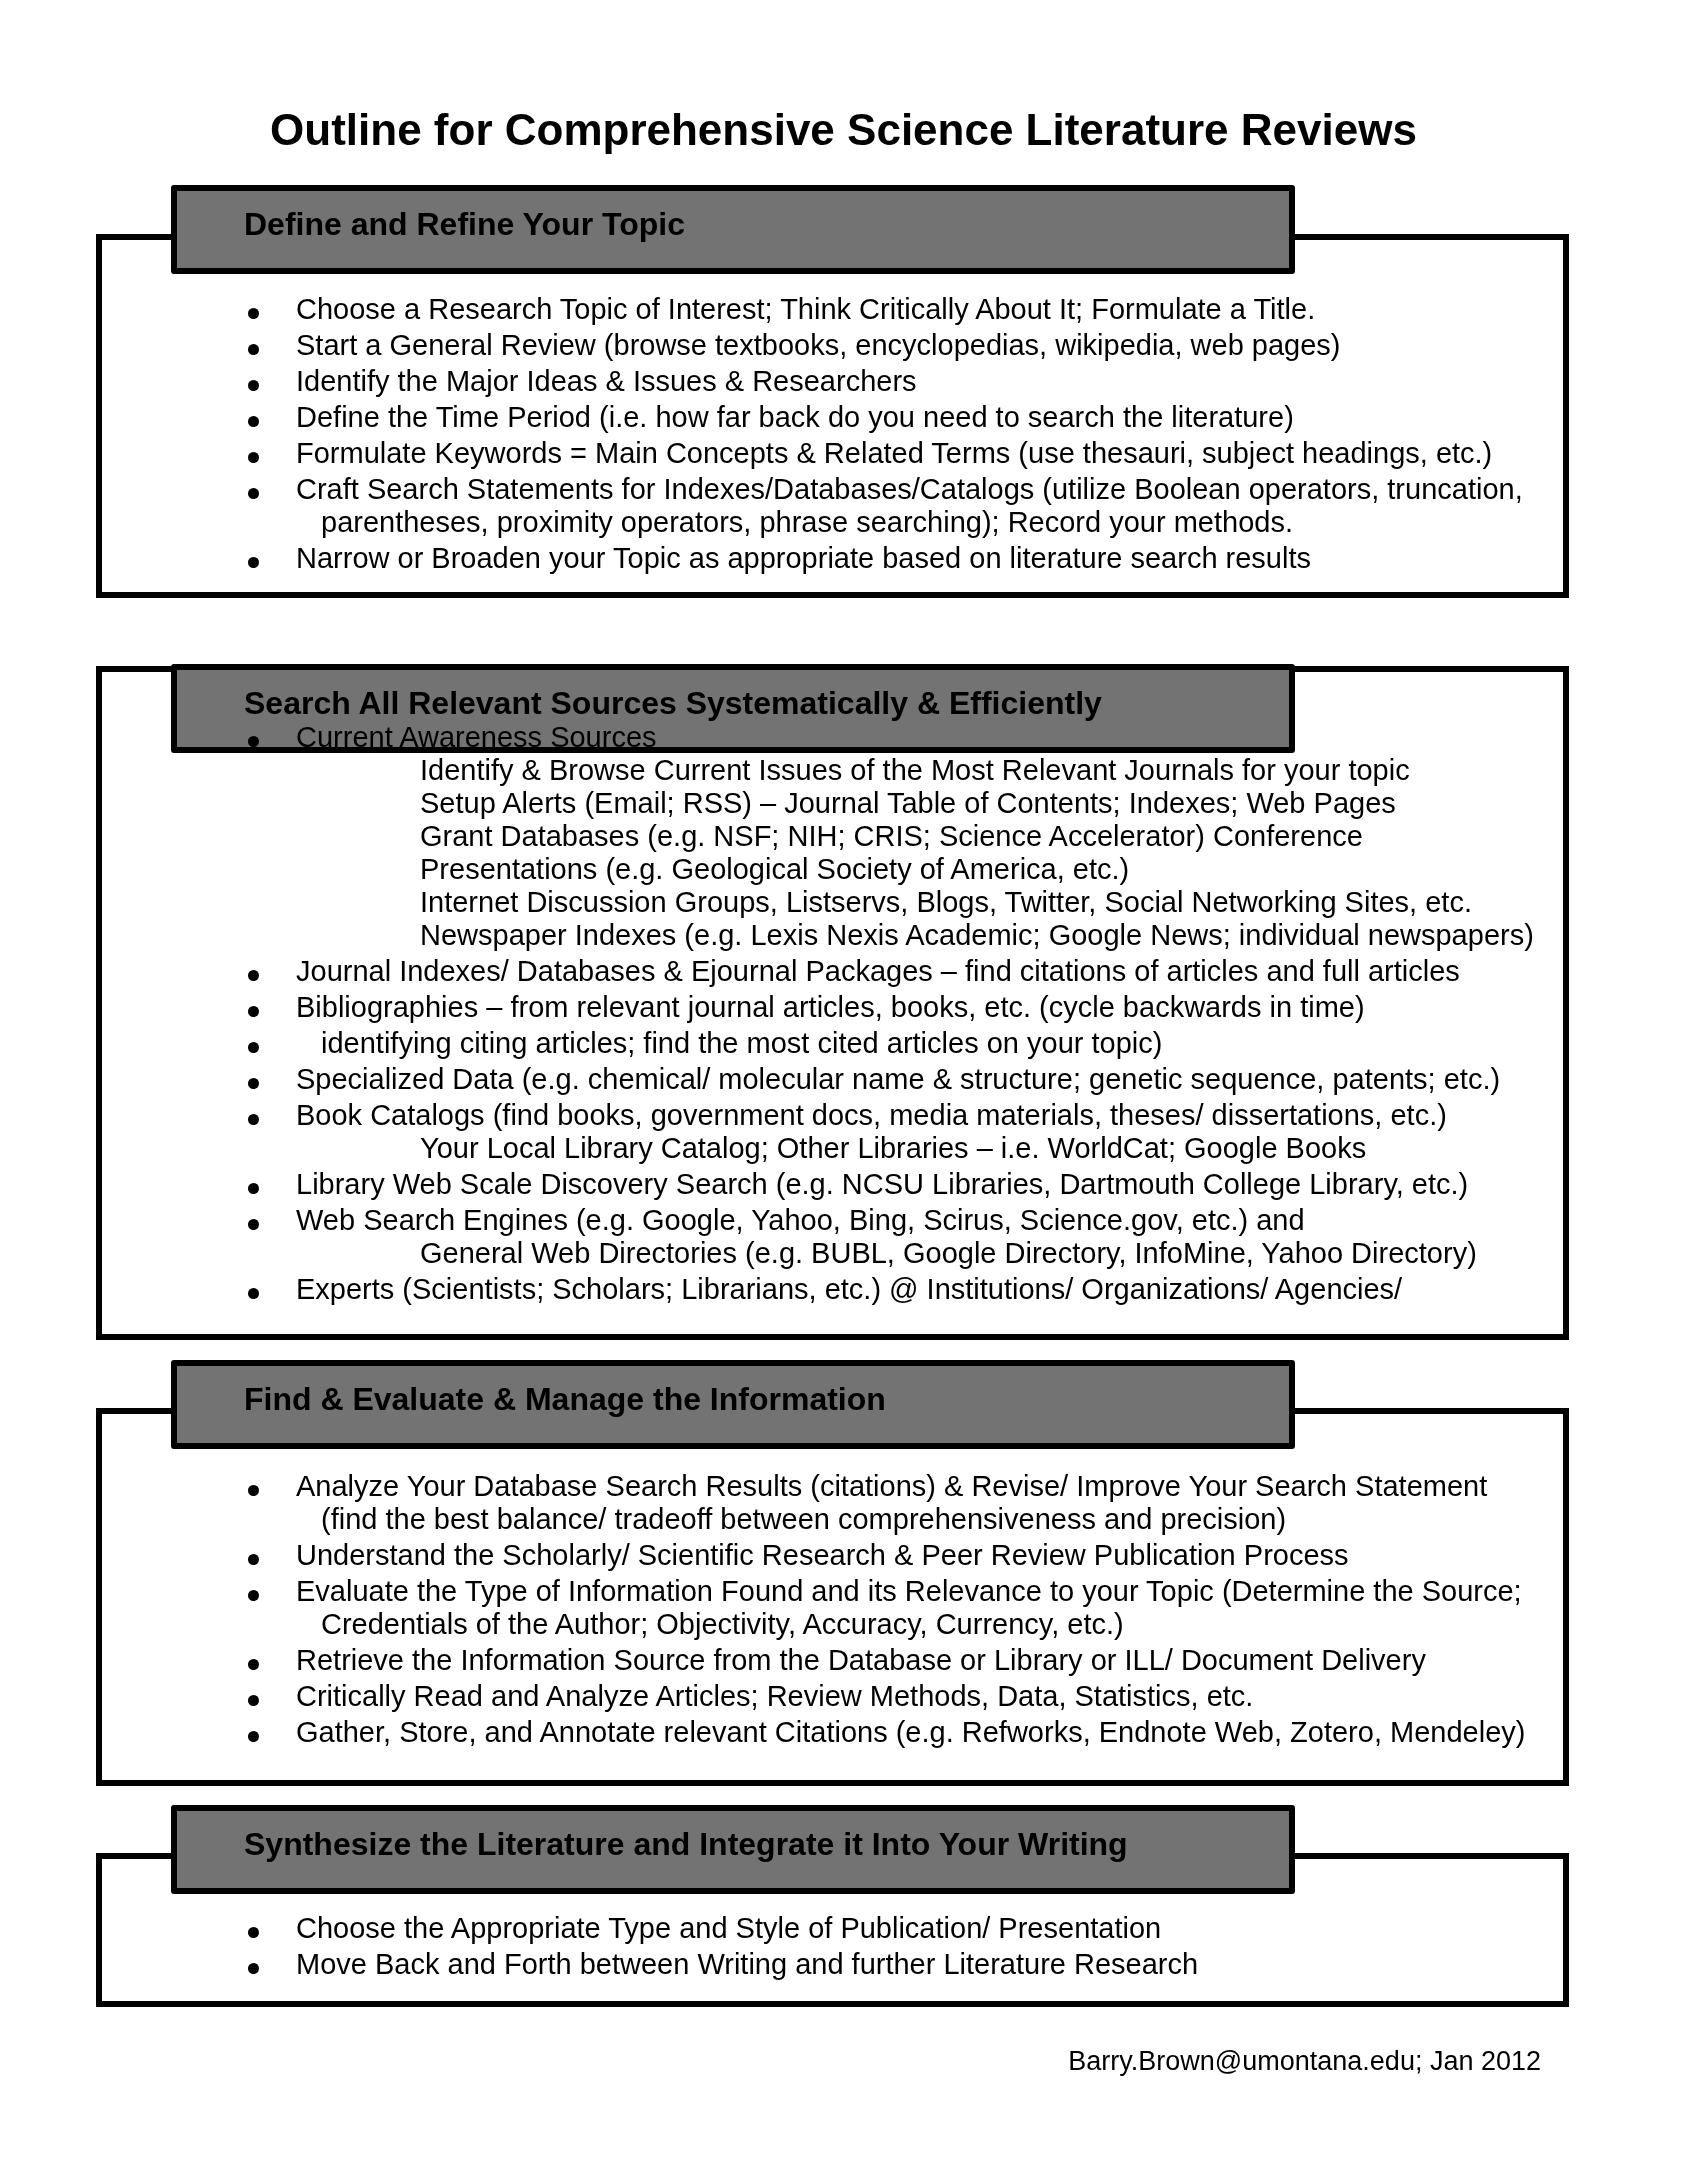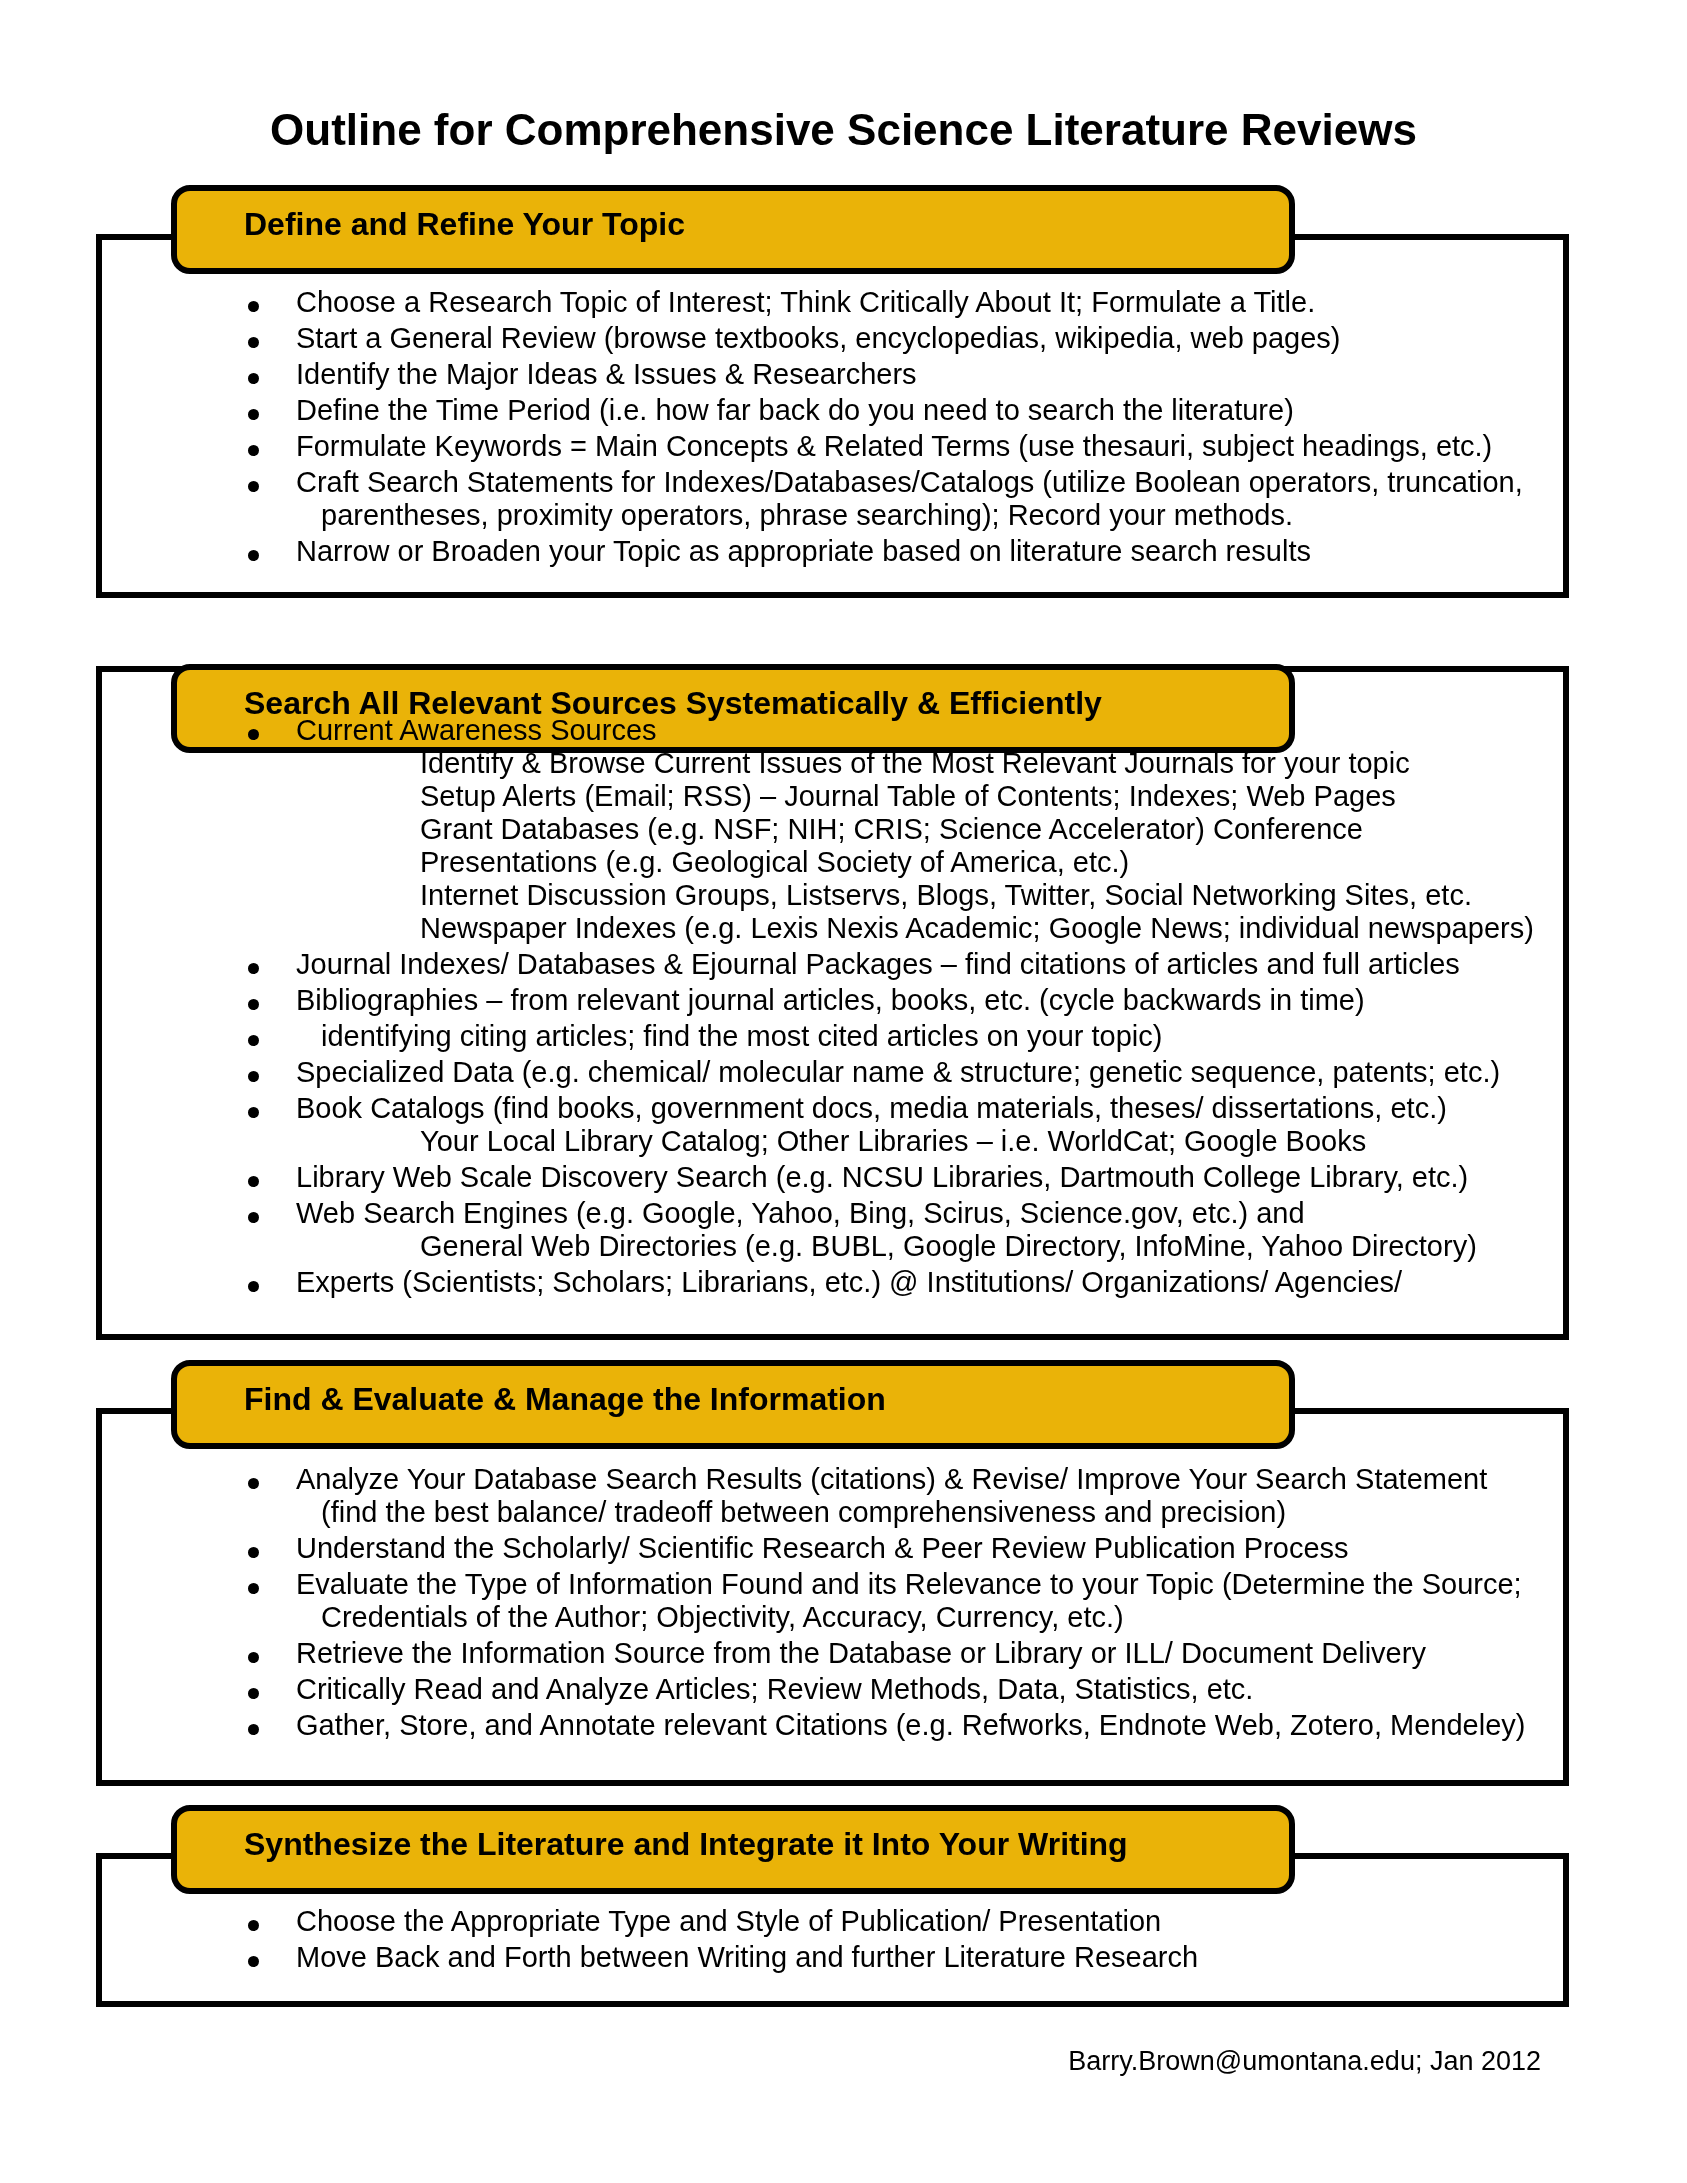--- a/index.html
+++ b/index.html
@@ -4,26 +4,26 @@
 <style>
   html, body { margin: 0; padding: 0; background: #ffffff; }
   body { width: 1687px; height: 2184px; position: relative; overflow: hidden;
          font-family: "Liberation Sans", sans-serif; color: #000; }
   .title { position: absolute; left: 0; width: 1687px; top: 104px; height: 52px;
            text-align: center; font-weight: bold; font-size: 44px; line-height: 52px;
            white-space: nowrap; }
   .frame { position: absolute; left: 96px; width: 1473px; box-sizing: border-box;
            border: 6.1px solid #000; background: #fff; }
   .pill { position: absolute; left: 171px; width: 1124px; height: 89px; box-sizing: border-box;
-          border: 6.1px solid #000; border-radius: 19px; background: #eab308;
+          border: 6.1px solid #000; border-radius: 3px; background: #737373;
           padding: 14px 0 0 67px; }
   .pill .heading { font-weight: bold; font-size: 32px; line-height: 38px; white-space: nowrap; }
   .list { position: absolute; left: 0; width: 1687px; }
   .item { position: relative; margin-top: 3px; }
-  .item:first-child { margin-top: 4px; }
+  .item:first-child { margin-top: 11px; }
   .line { position: relative; font-size: 29px; line-height: 33px; white-space: nowrap; }
   .line.main { padding-left: 296px; }
   .line.cont { padding-left: 321px; }
   .line.sub { padding-left: 420px; }
   .bullet { position: absolute; left: 248px; top: 15px; width: 11.4px; height: 11.4px;
             border-radius: 50%; background: #000; }
   .footer { position: absolute; top: 2046px; right: 146px; font-size: 27px; line-height: 31px;
             white-space: nowrap; }
 </style>
 </head>

